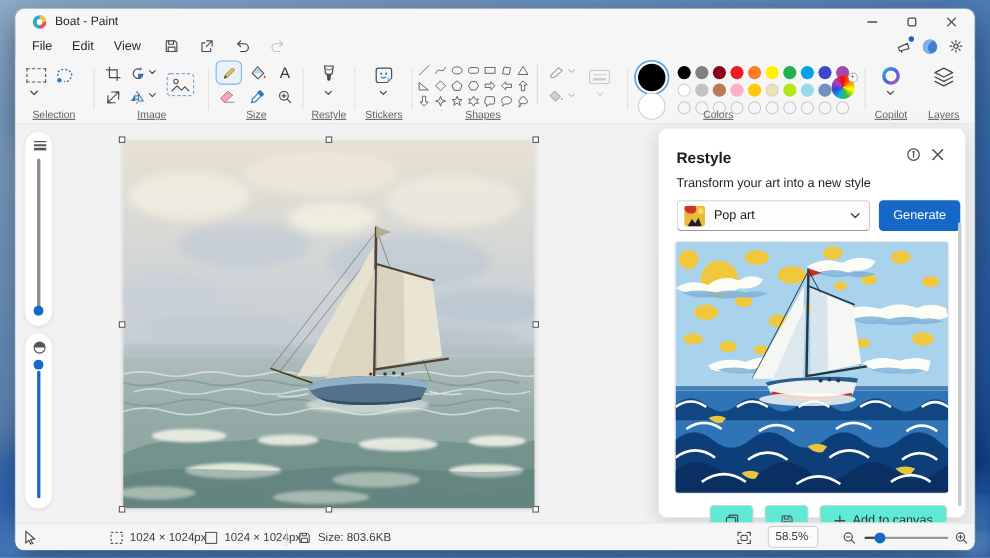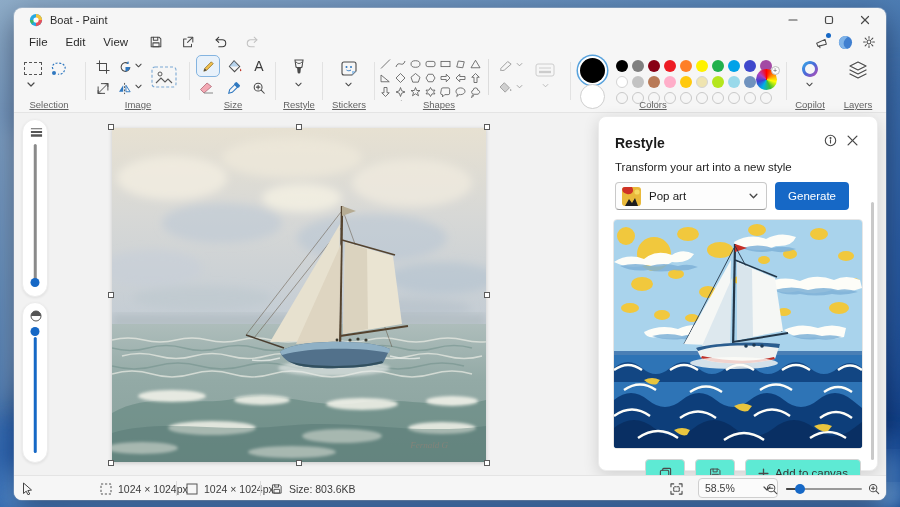--- a/index.html
+++ b/index.html
@@ -49,36 +49,36 @@
   .sthumb { position:absolute; left:50%; transform:translateX(-50%); width:9px; height:9px; border-radius:50%; background:#1668c6; }
   .canvaswrap { position:absolute; left:98px; top:15px; width:374px; height:334px; box-shadow:0 1px 4px rgba(0,0,0,.18); }
   .handle { position:absolute; width:6px; height:6px; background:#fff; border:1px solid #5a5a5a; z-index:5; }
   
   .panel { position:absolute; left:584px; top:3px; width:280px; height:355px; background:#fff; border:1px solid #ececec;
     border-radius:8px; box-shadow:0 4px 16px rgba(0,0,0,.14); }
   .phead { display:flex; align-items:flex-end; padding:12px 14px 0 16px; }
   .ptitle { font-size:14px; font-weight:bold; color:#1a1a1a; flex:1; }
   .pico { width:22px; height:22px; display:flex; align-items:center; justify-content:center; border-radius:4px; color:#444; }
   .psub { font-size:11.5px; color:#242424; padding:10px 16px 0 16px; }
-  .prow { display:flex; gap:8px; padding:9px 28px 0 16px; }
+  .prow { display:flex; gap:8px; padding:9px 4px 0 16px; }
   .dropdown { flex:1; height:28px; border:1px solid #c9c9c9; border-bottom-color:#9a9a9a; border-radius:4px; background:#fdfdfd;
     display:flex; align-items:center; padding:0 8px 0 6px; gap:8px; }
   .ddlabel { flex:1; font-size:11.5px; color:#1a1a1a; }
   .genbtn { height:28px; padding:0 13px; border:none; border-radius:4px; color:#fff; font-size:11.5px; font-family:"Liberation Sans",sans-serif; }
   .preview { margin:9px 0 0 14px; width:250px; height:230px; border-radius:4px; overflow:hidden; border:1px solid #e6e6e6; }
   .pfoot { display:flex; justify-content:flex-end; gap:10px; padding:10px 16px 0 0; }
   .fbtn { height:28px; border:1px solid #d4d4d4; border-radius:4px; background:#5eead4; display:flex; align-items:center; justify-content:center; gap:6px; color:#333; font-size:11.5px; font-family:"Liberation Sans",sans-serif; }
   .fbtn.iconly { width:40px; }
   .fbtn.addbtn { padding:0 12px; }
   .pscroll { position:absolute; right:3px; top:85px; width:3px; height:258px; background:#c9c9c9; border-radius:2px; }
   
   .statusbar { position:relative; height:25px; background:#f6f6f6; border-top:1px solid #e4e4e4; font-size:10.5px; color:#3c3c3c; }
   .sitem { position:absolute; top:0; height:25px; display:flex; align-items:center; gap:6px; }
   .ssep { position:absolute; top:5px; height:15px; width:1px; background:#dcdcdc; }
-  .zoombox { position:absolute; width:80px; height:20px; top:2px; border:1px solid #cfcfcf; border-radius:4px; background:#fbfbfb;
+  .zoombox { position:absolute; width:46px; height:20px; top:2px; border:1px solid #cfcfcf; border-radius:4px; background:#fbfbfb;
     display:flex; align-items:center; justify-content:space-between; padding:0 6px; }
   .ztrack { position:absolute; top:12px; height:2px; background:#999; border-radius:2px; }
   .zthumb { position:absolute; top:8px; width:10px; height:10px; border-radius:50%; background:#1668c6; }
   
   .shapegrid { position:absolute; left:-6px; top:4px; width:108px; height:44px; overflow:hidden;
     display:grid; grid-template-columns:repeat(7,15px); grid-auto-rows:14px; }
   .shp { width:15px; height:14px; display:flex; align-items:center; justify-content:center; }
   .shp svg { stroke:#5a5a5a; fill:none; stroke-width:1.1; }
   svg.oi { stroke:#4a4a4a; fill:none; stroke-width:1.2; stroke-linecap:round; stroke-linejoin:round; }
 </style>

